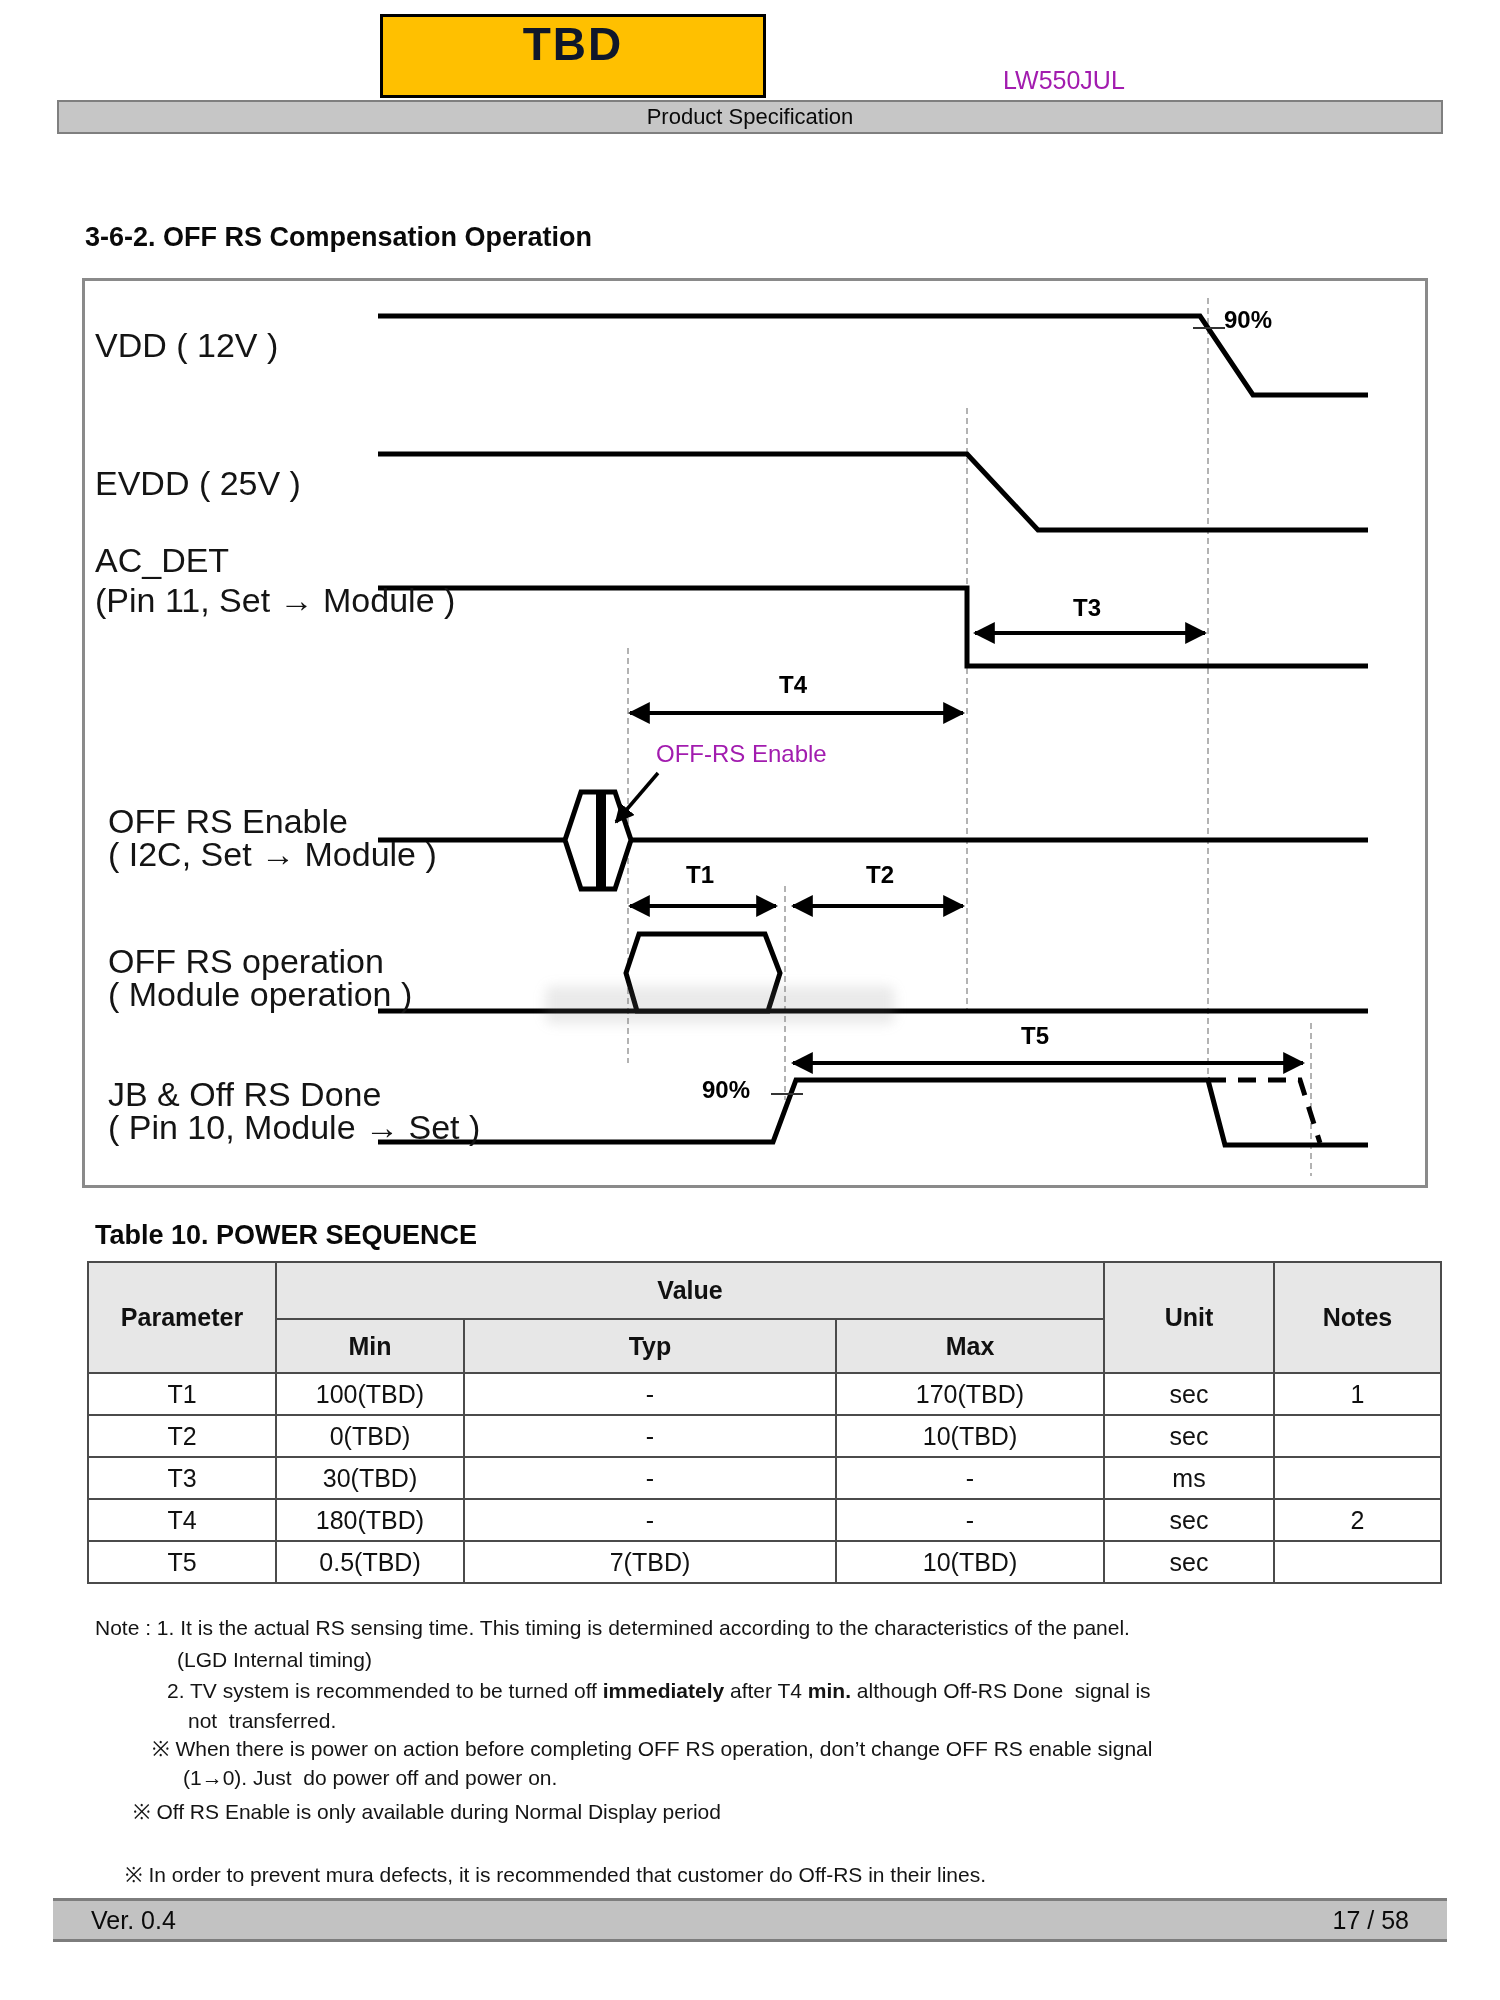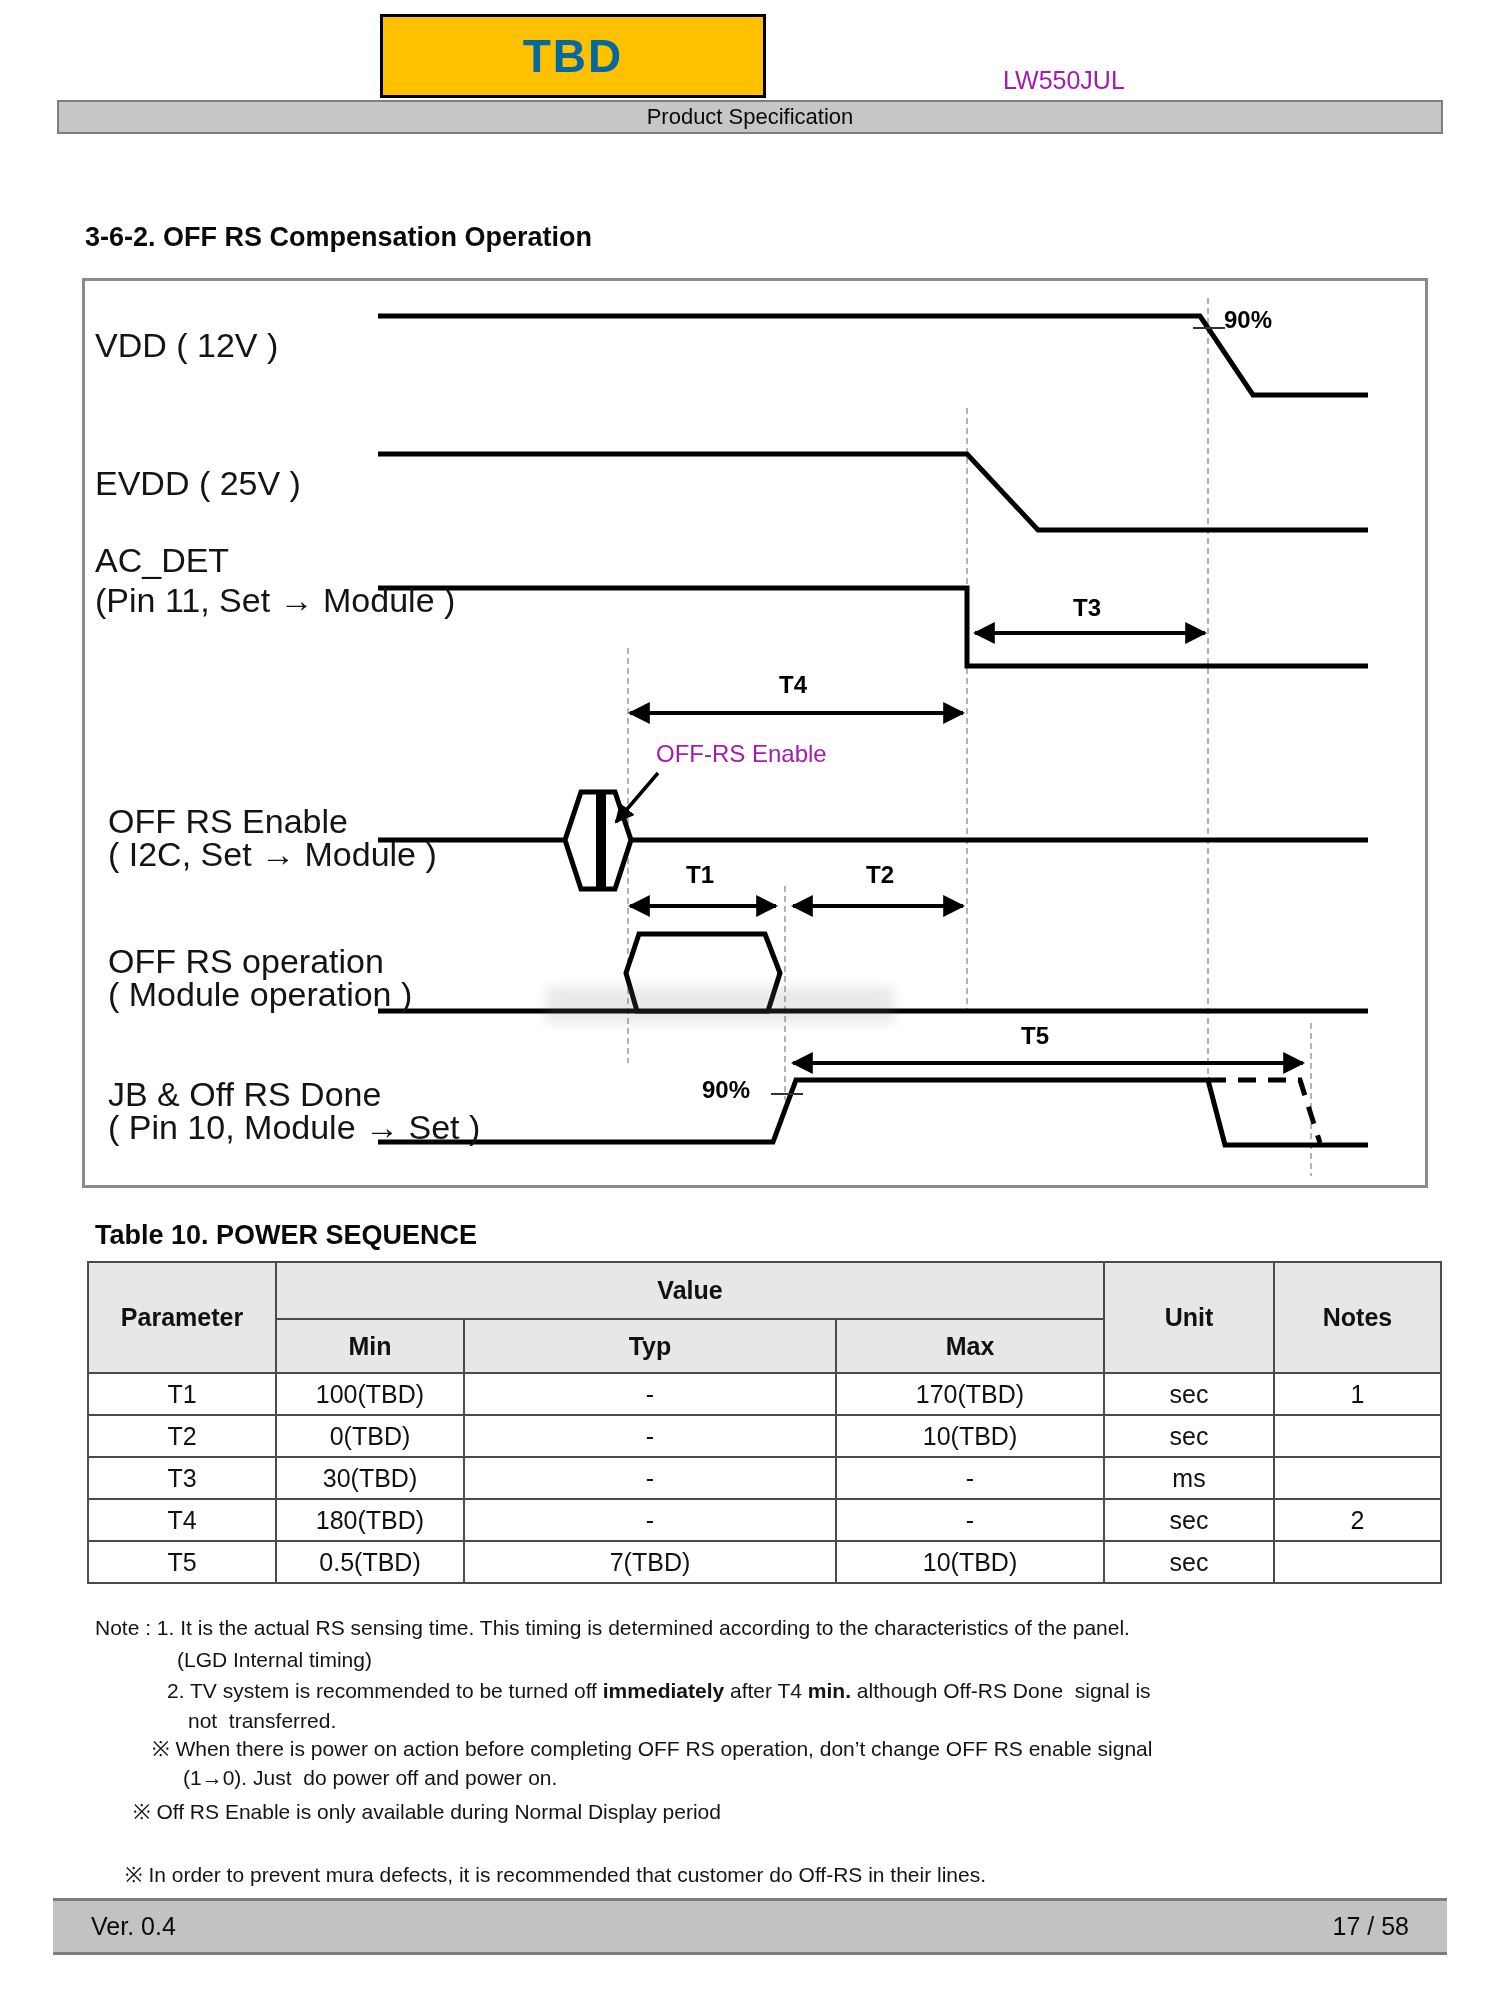--- a/index.html
+++ b/index.html
@@ -5,22 +5,22 @@
   html,body { margin:0; padding:0; background:#ffffff; }
   .page {
     position:relative; width:1500px; height:2000px; background:#ffffff;
     font-family:"Liberation Sans", sans-serif; color:#111; overflow:hidden;
   }
   .abs { position:absolute; white-space:pre; }
   
   .stamp {
     position:absolute; left:380px; top:14px; width:380px; height:78px;
     background:#FFC000; border:3px solid #000;
-    display:flex; align-items:center; justify-content:center;
-    font-size:46px; font-weight:600; letter-spacing:2px; color:#0369a1;
+    display:flex; justify-content:center;
+    font-size:46px; font-weight:600; letter-spacing:2px; color:#0f172a;
   }
   .model { position:absolute; left:1003px; top:66px; width:112px; font-size:25px; color:#a21caf; }
   .titlebar {
     position:absolute; left:57px; top:100px; width:1386px; height:34px;
     background:#C6C6C6; border:2px solid #7f7f7f; box-sizing:border-box;
     display:flex; align-items:center; justify-content:center;
     font-size:22px; color:#0a0a0a;
   }
   .section-title { position:absolute; left:85px; top:222px; font-size:27px; font-weight:bold; color:#0a0a0a; }
   
@@ -42,21 +42,21 @@
   table.power td, table.power th {
     border:2px solid #4b4b4b; text-align:center; vertical-align:middle;
     padding:0; overflow:hidden;
   }
   table.power th { background:#e7e7e7; font-weight:bold; }
   .hrow1 { height:57px; } .hrow2 { height:54px; } .drow { height:42px; }
   
   .note { font-size:21px; color:#141414; line-height:29px; }
   
   .footer {
-    position:absolute; left:53px; top:1898px; width:1394px; height:57px;
+    position:absolute; left:53px; top:1898px; width:1394px; height:44px;
     background:#C2C2C2; border-top:3px solid #7d7d7d; border-bottom:3px solid #7d7d7d;
     box-sizing:border-box; display:flex; align-items:center; justify-content:space-between;
     padding:0 38px; font-size:25px; color:#0a0a0a;
   }
 </style>
 </head>
 <body>
 
 <div class="page">
 

